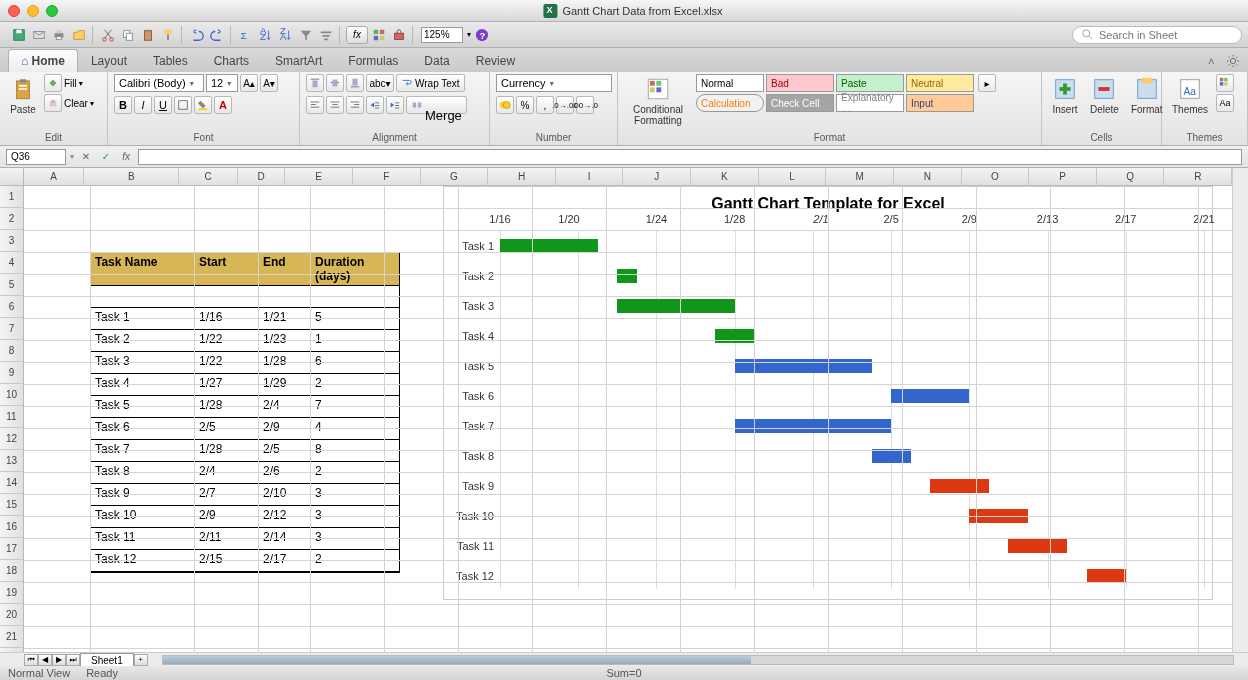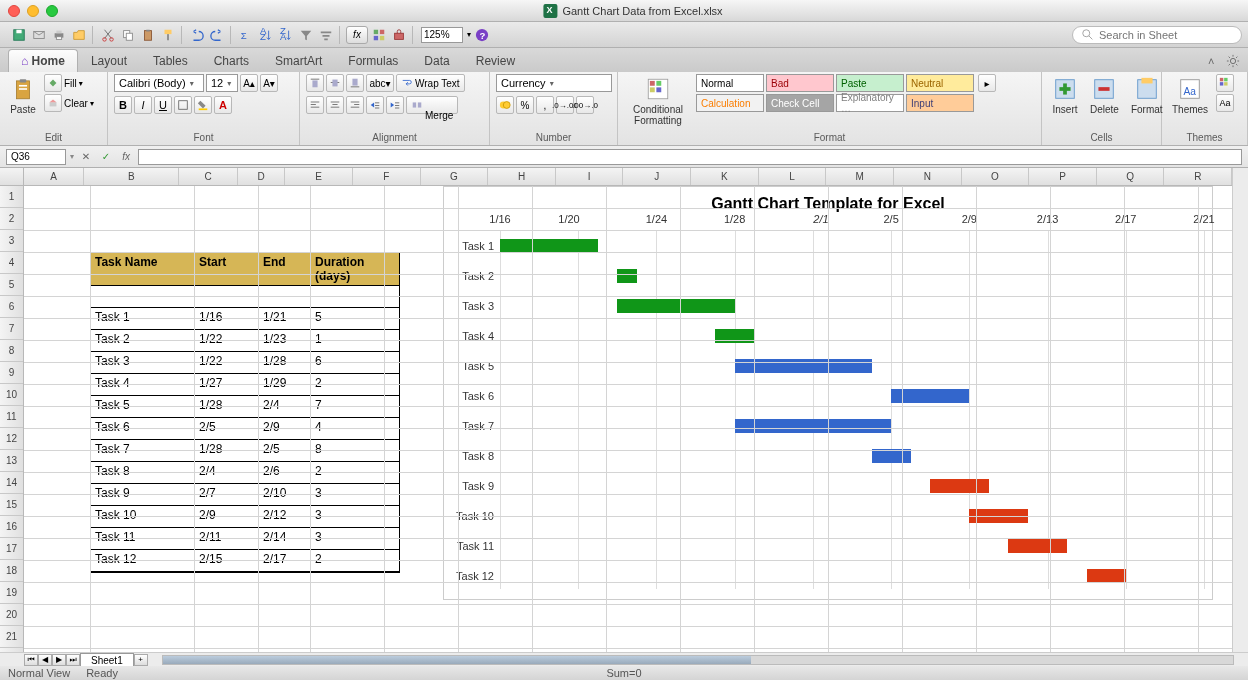--- a/index.html
+++ b/index.html
@@ -411,21 +411,21 @@
                 <rect x="7" y="4" width="5" height="1" fill="#666"></rect>
                 <rect x="7" y="7" width="5" height="1" fill="#666"></rect>
                 <rect x="7" y="10" width="5" height="1" fill="#666"></rect>
               </svg>
             </div>
           <div class="sbtn" style="width:auto;padding:0 4px;">
               <svg width="12" height="12" viewBox="0 0 14 14">
                 <rect x="2" y="4" width="4" height="6" fill="#aac"></rect>
                 <rect x="8" y="4" width="4" height="6" fill="#aac"></rect>
               </svg>
-              <span style="font-size:10px;margin-left:2px;margin-top:21px;">Merge</span>
+              <span style="font-size:13px;margin-left:2px;margin-top:21px;">Merge</span>
             </div>
         </div>
       </div>
     </div>
     <div class="label">Alignment</div>
   </div>
 
   <div class="rgroup" style="width:128px;">
     <div class="body">
         <div class="col" style="gap:4px;">
@@ -460,21 +460,21 @@
           <span style="width:60px;text-align:center;">Conditional Formatting</span>
         </div>
       <div id="style-gallery" class="col" style="gap:2px;">
           <div class="row">
             <div class="stylebox" style="background: rgb(255, 255, 255); color: rgb(0, 0, 0);">Normal</div>
             <div class="stylebox" style="background: rgb(255, 199, 206); color: rgb(156, 0, 6);">Bad</div>
             <div class="stylebox" style="background: rgb(198, 239, 206); color: rgb(0, 97, 0);">Paste</div>
             <div class="stylebox" style="background: rgb(255, 235, 156); color: rgb(156, 101, 0);">Neutral</div>
           </div>
           <div class="row">
-            <div class="stylebox" style="background: rgb(242, 242, 242); color: rgb(250, 125, 0);">Calculation</div>
+            <div class="stylebox" style="background: rgb(242, 242, 242); color: rgb(250, 125, 0); border-radius: 9px;">Calculation</div>
             <div class="stylebox" style="background: rgb(165, 165, 165); color: rgb(255, 255, 255);">Check Cell</div>
             <div class="stylebox" style="background: rgb(255, 255, 255); color: rgb(127, 127, 127);">Explanatory …</div>
             <div class="stylebox" style="background: rgb(255, 204, 153); color: rgb(63, 63, 118);">Input</div>
           </div>
         </div>
       <div class="col" style="justify-content:center;">
           <div class="sbtn">▸</div>
         </div>
     </div>
     <div class="label">Format</div>

